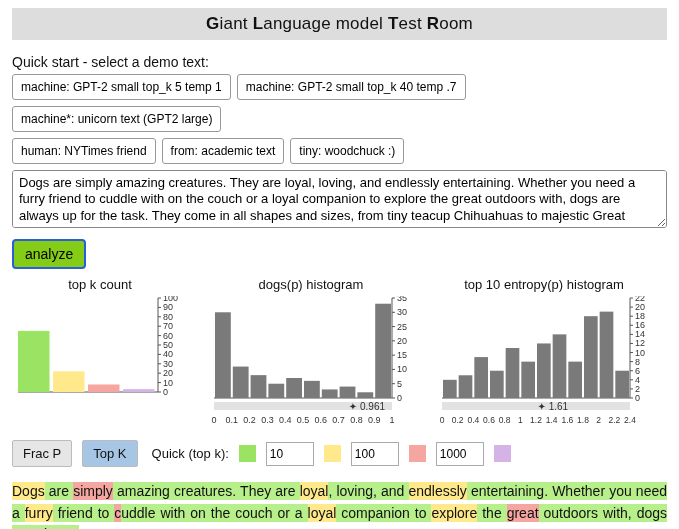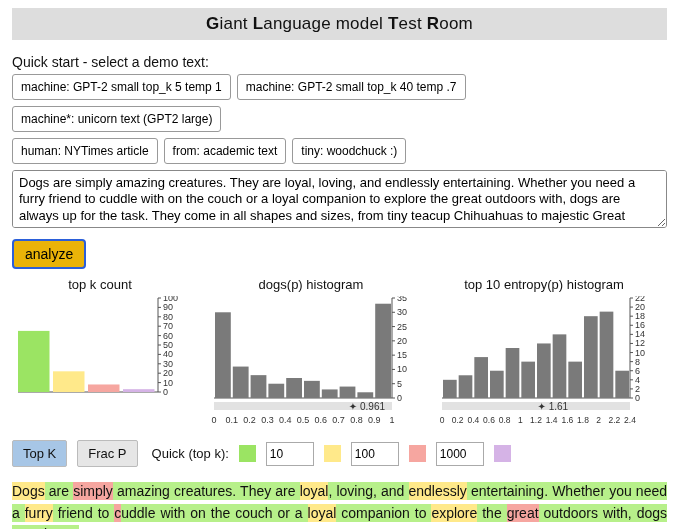--- a/index.html
+++ b/index.html
@@ -4,21 +4,21 @@
 <style>
   html,body{margin:0;padding:0;font-family:-apple-system,BlinkMacSystemFont,"Segoe UI",Helvetica,Arial,sans-serif;font-size:14px;color:#111;background:#fff}
   .page{width:679px;padding:8px 12px;box-sizing:border-box}
   .title-bar{background:#ddd;padding:6px 0;text-align:center;font-size:17px;letter-spacing:.2px;margin-bottom:14px}
   .title-bar .bold{font-weight:700}
   .quick-label{font-weight:400;margin:6px 0 4px}
   .demo-row{display:flex;flex-wrap:wrap;gap:6px;margin-bottom:6px}
   .demo-btn{border:1px solid #999;background:#fff;padding:5px 8px;font-size:12px;border-radius:3px;cursor:pointer}
   .or-label{margin:8px 0 2px;font-size:13px}
   textarea{width:100%;box-sizing:border-box;height:58px;border:1px solid #888;border-radius:3px;padding:4px 6px;font-size:13px;font-family:inherit;resize:vertical;line-height:1.25}
-  .analyze{margin-top:8px;border:2px solid #2b5fd9;background:#eab308;padding:5px 11px;font-size:14px;border-radius:4px;cursor:pointer}
+  .analyze{margin-top:8px;border:2px solid #2b5fd9;background:#84cc16;padding:5px 11px;font-size:14px;border-radius:4px;cursor:pointer}
   .charts{display:flex;gap:18px;margin-top:8px;align-items:flex-start}
   .chart{display:flex;flex-direction:column;align-items:center}
   .chart-title{font-size:13px;margin-bottom:4px}
   .legend-row{display:flex;align-items:center;gap:10px;margin-top:14px;flex-wrap:wrap}
   .tab{border:1px solid #bbb;padding:5px 10px;font-size:13px;cursor:pointer;border-radius:2px}
   .tab.active{background:#a7c6e6}
   .tab.inactive{background:#e6e6e6}
   .colors-label{font-size:13px;margin-left:4px}
   .sw{width:17px;height:17px;display:inline-block;vertical-align:middle}
   .thr-input{width:40px;height:20px;border:1px solid #aaa;font-size:12px;padding:1px 3px;text-align:left}
@@ -39,21 +39,21 @@
   <span class="bold">G</span><span>iant </span><span class="bold">L</span><span>anguage model </span><span class="bold">T</span><span>est </span><span class="bold">R</span><span>oom</span>
 </div>
 
 <div class="quick-label">Quick start - select a demo text:</div>
 <div class="demo-row">
   <button class="demo-btn">machine: GPT-2 small top_k 5 temp 1</button>
   <button class="demo-btn">machine: GPT-2 small top_k 40 temp .7</button>
   <button class="demo-btn">machine*: unicorn text (GPT2 large)</button>
 </div>
 <div class="demo-row">
-  <button class="demo-btn">human: NYTimes article</button>
+  <button class="demo-btn">human: NYTimes friend</button>
   <button class="demo-btn">from: academic text</button>
   <button class="demo-btn">tiny: woodchuck :)</button>
 </div>
 
 <textarea style="">Dogs are simply amazing creatures. They are loyal, loving, and endlessly entertaining. Whether you need a furry friend to cuddle with on the couch or a loyal companion to explore the great outdoors with, dogs are always up for the task. They come in all shapes and sizes, from tiny teacup Chihuahuas to majestic Great Danes, but all dogs share one thing in common: a</textarea>
 
 <div><button class="analyze">analyze</button></div>
 
 
 <div class="charts">
@@ -194,22 +194,22 @@
           <text x="149" y="127" font-size="8.5" text-anchor="middle" fill="#333">1.8</text>
           <text x="164.66666666666669" y="127" font-size="8.5" text-anchor="middle" fill="#333">2</text>
           <text x="180.33333333333331" y="127" font-size="8.5" text-anchor="middle" fill="#333">2.2</text>
           <text x="196" y="127" font-size="8.5" text-anchor="middle" fill="#333">2.4</text>
         </svg>
   </div>
 </div>
 
 
 <div class="legend-row">
+  <span class="tab inactive">Frac P</span>
   <span class="tab active">Top K</span>
-  <span class="tab inactive">Frac P</span>
   <span class="colors-label">Quick (top k):</span>
   <span class="sw" style="background:#9be463"></span>
   <input class="thr-input" value="10" style="">
   <span class="sw" style="background:#ffe98a"></span>
   <input class="thr-input" value="100" style="">
   <span class="sw" style="background:#f6a6a0"></span>
   <input class="thr-input" value="1000" style="">
   <span class="sw" style="background:#d5b3e6"></span>
 </div>
 

